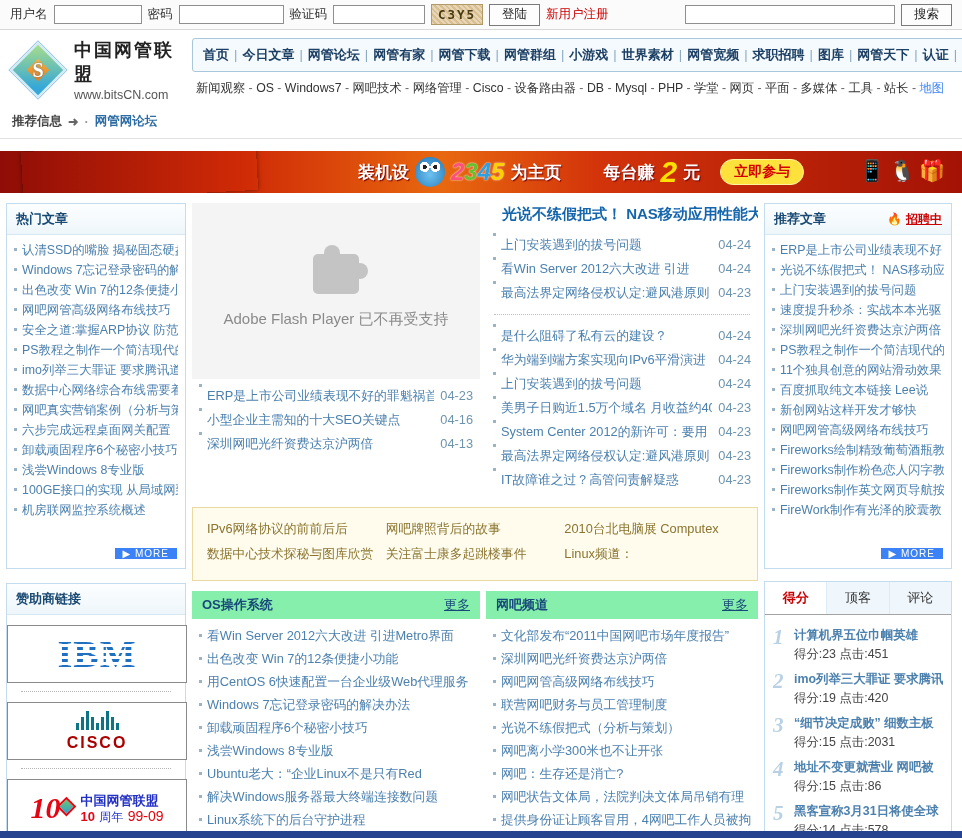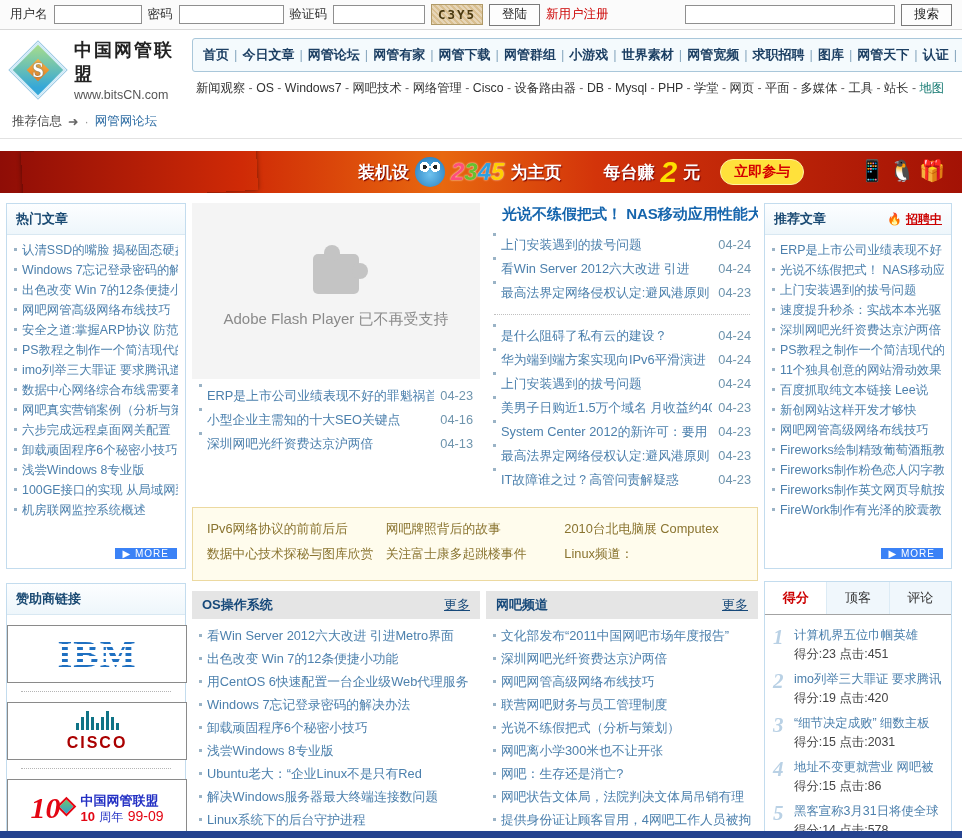--- a/index.html
+++ b/index.html
@@ -31,25 +31,25 @@
   .site-name { font-size:18px; font-weight:bold; color:#222; letter-spacing:2px; font-family:"Liberation Serif",serif; }
   .site-url { font-size:12.5px; color:#555; margin-top:2px; }
   .nav-wrap { flex:1; }
   .nav-box { border:1px solid #a9c7da; background:#f4fafd; border-radius:3px; padding:7px 10px;
              font-size:13px; font-weight:bold; color:#1c3f63; white-space:nowrap; }
   .nav-item { color:#1c3f63; }
   .nav-item + .nav-item::before { content:"|"; color:#8aa9c0; font-weight:normal; margin:0 5px; }
   .sub-nav { padding:8px 4px 0; font-size:12.3px; color:#333; white-space:nowrap; }
   .sub-item { color:#333; }
   .sub-item + .sub-item::before { content:" - "; color:#666; }
-  .sub-item:last-of-type { color:#0f766e; }
+  .sub-item:last-of-type { color:#3b82f6; }
 
   
   .crumb { display:flex; align-items:center; gap:6px; padding:9px 12px 8px; border-bottom:1px solid #e2e2e2;
-           font-size:12.5px; color:#444; }
+           font-size:12.5px; color:#444;font-weight:bold; }
   .crumb .arrow { color:#666; }
   .crumb .dot { color:#999; }
   .crumb a { color:#2e6da4; }
 
   
   .banner { position:relative; height:42px; margin:12px 0 10px; overflow:hidden;
     background:linear-gradient(90deg,#8f0d06,#cf2a06 25%,#e8680f 46%,#d3340a 62%,#a31205 100%);padding-left:6px; }
   .shot { position:absolute; left:22px; top:-5px; width:235px; height:50px; transform:rotate(-3deg);
     background:linear-gradient(#f7f5f0,#e4e0d6) repeating-linear-gradient(#f2efe9 0 3px,#ddd8cd 3px 9px);
     box-shadow:0 0 5px rgba(0,0,0,.45); }
@@ -131,36 +131,36 @@
   .dot-sep { border-bottom:1px dotted #c0c0c0; margin:4px 8px; }
 
   .beige { margin-top:10px; border:1px solid #ecd9a0; background:#fffced; padding:9px 14px;
            display:flex; font-size:12.8px; }
   .beige .bcol { flex:1; }
   .beige .bcol div { margin:4px 0 8px; white-space:nowrap; overflow:hidden; }
   .beige a { color:#8a7430; }
 
   .sec-row { display:flex; gap:6px; margin-top:10px; }
   .sec-col1 { width:288px; flex:none; } .sec-col2 { flex:1; overflow:hidden; }
-  .sec-header { background:#e5e5e5; padding:5px 10px; display:flex; justify-content:space-between;
+  .sec-header { background:#86efac; padding:5px 10px; display:flex; justify-content:space-between;
                 font-size:13px; color:#17497a; }
   .sec-header b { font-weight:bold; }
   .sec-header a { color:#17497a; text-decoration:underline; }
 
   
   .rank-box { margin-top:12px; }
   .tabs { display:flex; border-bottom:1px solid #a3a3a3; }
   .tabs .tab { flex:1; text-align:center; padding:7px 0; font-size:13px; color:#333; background:#f0f7fc;
                border-left:1px solid #dcebf5; cursor:pointer; }
   .tabs .tab:first-of-type { background:#fff; color:#cc0000; font-weight:bold; border-left:none; }
   .ranklist { padding:4px 8px 6px; }
   .rankrow { display:flex; gap:7px; margin:8px 0; }
   .rank-n { width:14px; font:italic bold 21px "Liberation Serif",serif; color:#b9d1e5; line-height:20px; flex:none; }
   .rank-body { overflow:hidden; }
-  .rank-t { display:block; color:#4c80ad; font-size:12.4px; line-height:17px; white-space:nowrap; overflow:hidden; }
+  .rank-t { display:block; color:#4c80ad; font-size:12.4px; line-height:17px; white-space:nowrap; overflow:hidden;font-weight:bold; }
   .rank-s { color:#444; font-size:12.4px; line-height:17px; }
 
   .bottom-bar { position:absolute; bottom:0; left:0; width:100%; height:7px; background:#25438f; }
 </style>
 </head>
 <body>
 
 <div class="topbar">
   <span>用户名</span>
   <input class="ti w88" style="">

